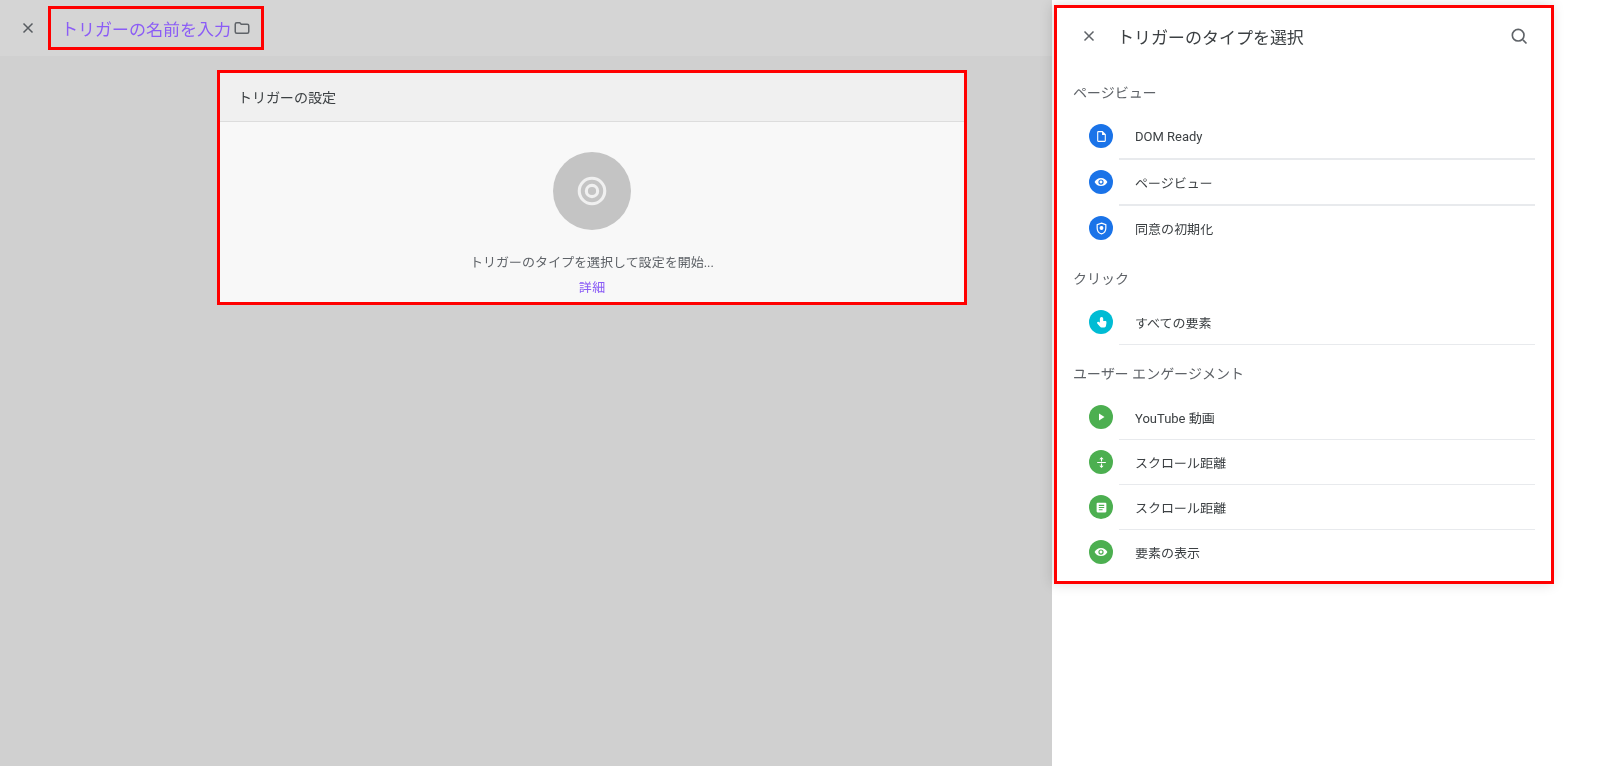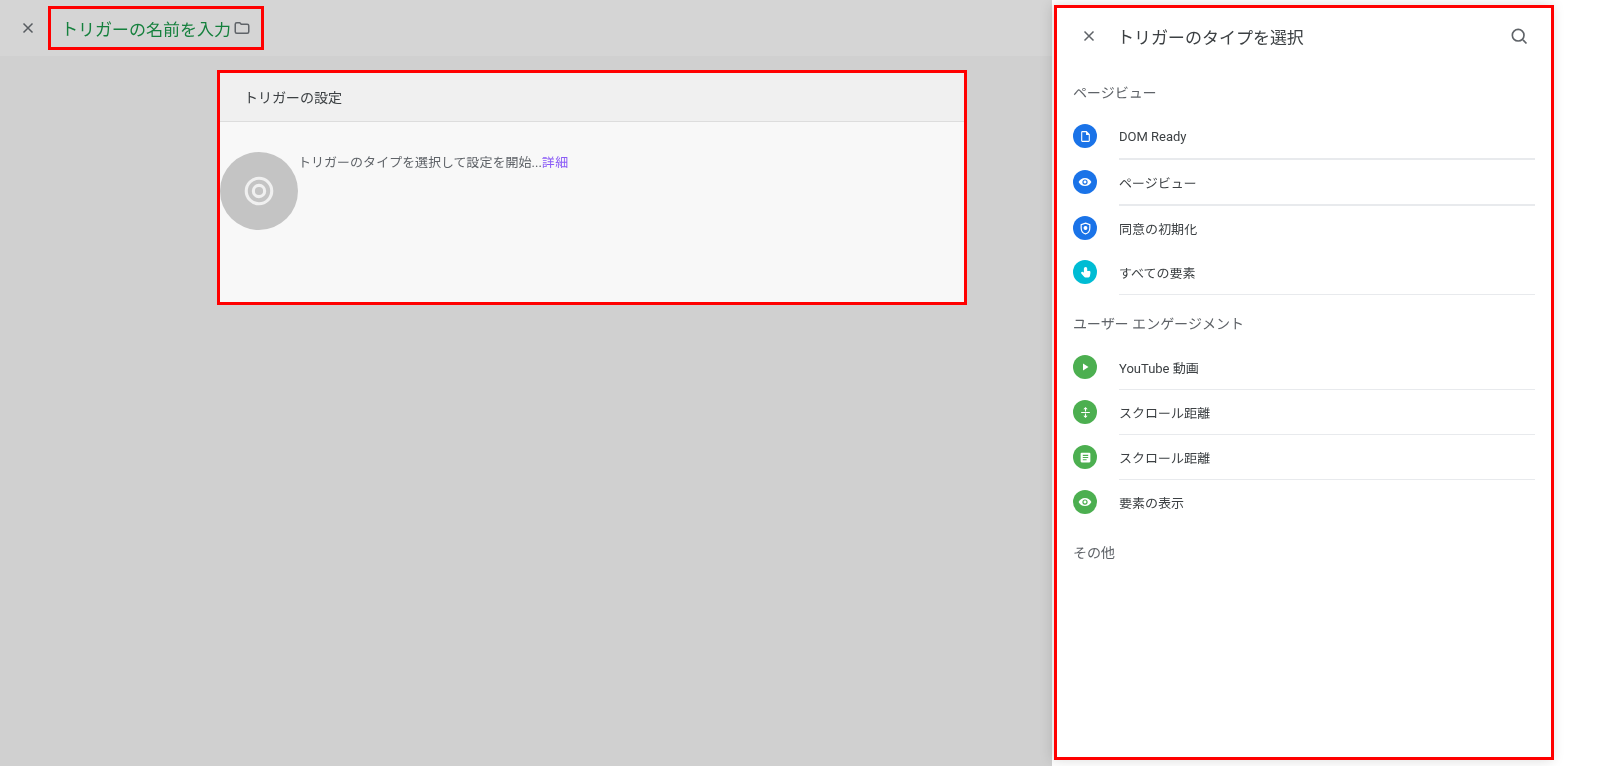--- a/index.html
+++ b/index.html
@@ -53,52 +53,52 @@
       height: 44px;
       border: 3px solid red;
       display: flex;
       align-items: center;
       padding: 0 10px;
       background: transparent;
     }
     
     .title-text {
       font-size: 17px;
-      color: #15803d;
+      color: #8b5cf6;
       flex: 1;
     }
     
     .folder-icon {
       color: #5f6368;
       display: flex;
       align-items: center;
     }
     
     .settings-panel {
       position: absolute;
       top: 70px;
       left: 217px;
       width: 750px;
       height: 235px;
       border: 3px solid red;
       background: #f8f8f8;
     }
     
     .settings-header {
-      padding: 14px 24px;
+      padding: 14px 18px;
       font-size: 14px;
       color: #3c4043;
       border-bottom: 1px solid #ddd;
       background: #f0f0f0;
     }
     
     .settings-body {
       display: flex;
-      flex-direction: row;
-      align-items: flex-start;
+      flex-direction: column;
+      align-items: center;
       padding: 30px 0;
     }
     
     .circle-icon {
       width: 78px;
       height: 78px;
       border-radius: 50%;
       background: #c4c4c4;
       display: flex;
       align-items: center;
@@ -120,21 +120,21 @@
       font-size: 13px;
       color: #8b5cf6;
       cursor: pointer;
     }
     
     .side-panel {
       position: absolute;
       top: 5px;
       right: 46px;
       width: 500px;
-      height: 755px;
+      height: 579px;
       background: #fff;
       border: 3px solid red;
       box-shadow: -2px 0 12px rgba(0,0,0,0.15);
       overflow-y: auto;
     }
     
     .panel-header {
       display: flex;
       align-items: center;
       padding: 14px 12px;
@@ -172,21 +172,21 @@
       padding: 18px 16px 12px 16px;
       font-size: 14px;
       color: #5f6368;
     }
     
     .trigger-item {
       display: flex;
       align-items: center;
       padding: 10px 16px;
       cursor: pointer;
-      margin-left: 0;
+      margin-left: 16px;
     }
     
     .trigger-icon {
       width: 24px;
       height: 24px;
       border-radius: 50%;
       display: flex;
       align-items: center;
       justify-content: center;
       margin-right: 22px;
@@ -289,20 +289,21 @@
       <div class="item-divider"></div>
       <div class="trigger-item">
         <div class="trigger-icon icon-blue">
           <svg width="13" height="13" viewBox="0 0 24 24" fill="none" stroke="#fff" stroke-width="2.2">
             <path d="M12 2l8 3v6c0 5-3.4 9.7-8 11-4.6-1.3-8-6-8-11V5l8-3z"></path>
             <circle cx="12" cy="11" r="2.5" fill="#fff"></circle>
           </svg>
         </div>
         <div class="trigger-label">同意の初期化</div>
       </div>
+      <div class="category-label">クリック</div>
       <div class="trigger-item">
         <div class="trigger-icon icon-cyan">
           <svg width="13" height="13" viewBox="0 0 24 24" fill="#fff">
             <path d="M12 2a3 3 0 00-3 3v7.6l-1.5-1.3a2.1 2.1 0 00-3 3l5 5.7a3 3 0 002.3 1h5.4a3 3 0 003-2.5l1-6a3 3 0 00-3-3.5h-3V5a3 3 0 00-3.2-3z"></path>
           </svg>
         </div>
         <div class="trigger-label">すべての要素</div>
       </div>
       <div class="item-divider"></div>
       <div class="category-label">ユーザー エンゲージメント</div>

